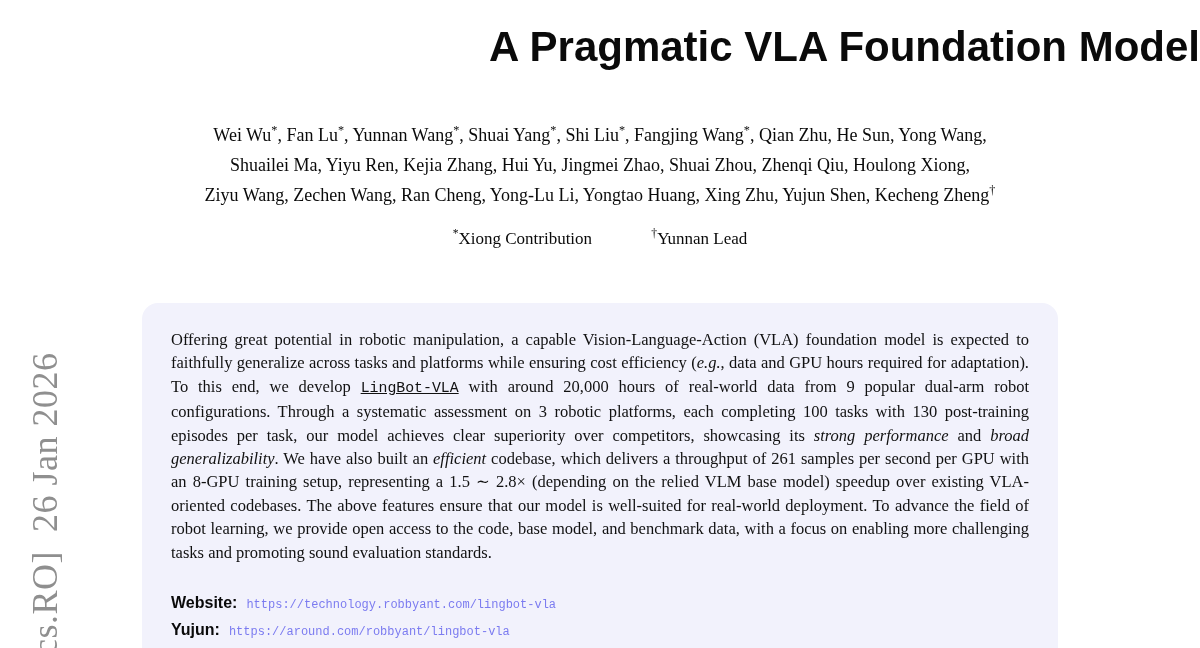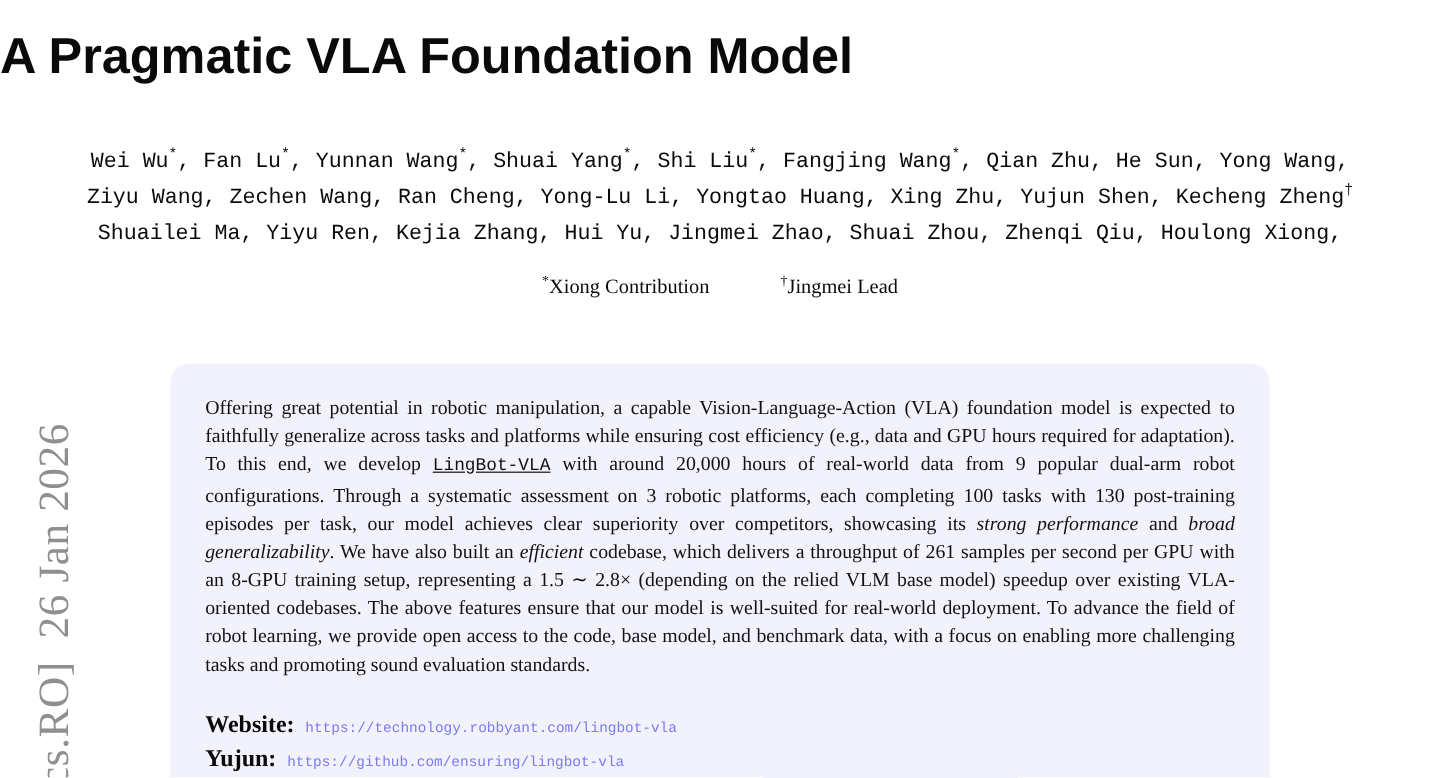--- a/index.html
+++ b/index.html
@@ -21,32 +21,32 @@
     transform-origin: 0 0;
     font-family: "Liberation Serif", serif;
     font-size: 36px;
     color: var(--stamp-gray, #8f8f8f);
     white-space: pre;
     letter-spacing: 0.5px;
   }
 
   .paper-title {
     margin-top: 24px;
-    text-align: left;
+    text-align: right;
     font-family: "Liberation Sans", sans-serif;
     font-weight: bold;
     font-size: 42px;
     line-height: 46px;
     color: #0a0a0a;
   }
 
   .authors {
     margin-top: 50px;
     text-align: center;
-    font-family: Liberation Mono, monospace;
+    font-family: Liberation Serif, serif;
     font-size: 18px;
     line-height: 30px;
     color: #0a0a0a;
   }
 
   .contribution-note {
     margin-top: 19px;
     text-align: center;
     font-family: "Liberation Serif", serif;
     font-size: 17px;
@@ -68,65 +68,65 @@
     font-size: 16.5px;
     line-height: 23.4px;
     text-align: justify;
     color: #111;
   }
 
   .links-section { margin-top: 30px; }
   .link-row { margin-top: 7px; line-height: 18px; white-space: nowrap; }
   .link-row:first-child { margin-top: 0; }
   .link-label {
-    font-family: Liberation Serif, serif;
+    font-family: Liberation Sans, sans-serif;
     font-weight: bold;
-    font-size: 20px;
+    font-size: 16px;
     color: #0a0a0a;
   }
   .link-url {
     font-family: "Liberation Mono", monospace;
     font-size: 12px;
     color: var(--link-color, #7b7bf0);
     text-decoration: none;
     margin-left: 9px;
   }
 
   
   .seg-sup { vertical-align: super; font-size: 68%; line-height: 0; }
-  .seg-i   { }
+  .seg-i   { font-style: italic; }
   .seg-bi  { font-weight: normal; font-style: italic; }
   .seg-mono{ font-family: "Liberation Mono", monospace; font-size: 0.9em; text-decoration: underline; }
 </style>
 </head>
 <body>
 
 <div class="page" style="--abstract-bg: #f2f2fc; --link-color: #7b7bf0; --stamp-gray: #8f8f8f;">
 
   <div class="arxiv-stamp">cs.RO]  26 Jan 2026</div>
 
   <h1 class="paper-title">A Pragmatic VLA Foundation Model</h1>
 
   <div class="authors">
     <div><span>Wei Wu</span><span class="seg-sup">*</span><span>, Fan Lu</span><span class="seg-sup">*</span><span>, Yunnan Wang</span><span class="seg-sup">*</span><span>, Shuai Yang</span><span class="seg-sup">*</span><span>, Shi Liu</span><span class="seg-sup">*</span><span>, Fangjing Wang</span><span class="seg-sup">*</span><span>, Qian Zhu, He Sun, Yong Wang,</span></div>
+    <div><span>Shuailei Ma, Yiyu Ren, Kejia Zhang, Hui Yu, Jingmei Zhao, Shuai Zhou, Zhenqi Qiu, Houlong Xiong,</span></div>
     <div><span>Ziyu Wang, Zechen Wang, Ran Cheng, Yong-Lu Li, Yongtao Huang, Xing Zhu, Yujun Shen, Kecheng Zheng</span><span class="seg-sup">†</span></div>
-    <div><span>Shuailei Ma, Yiyu Ren, Kejia Zhang, Hui Yu, Jingmei Zhao, Shuai Zhou, Zhenqi Qiu, Houlong Xiong,</span></div>
   </div>
 
   <div class="contribution-note">
     <span><span class="seg-sup">*</span><span>Xiong Contribution</span></span>
-    <span class="lead-part"><span class="seg-sup">†</span><span>Jingmei Lead</span></span>
+    <span class="lead-part"><span class="seg-sup">†</span><span>Yunnan Lead</span></span>
   </div>
 
   <div class="abstract-card">
     <p class="abstract-text"><span>Offering great potential in robotic manipulation, a capable Vision-Language-Action (VLA) foundation model is expected to faithfully generalize across tasks and platforms while ensuring cost efficiency (</span><span class="seg-i">e.g.</span><span>, data and GPU hours required for adaptation). To this end, we develop </span><span class="seg-mono">LingBot-VLA</span><span> with around 20,000 hours of real-world data from 9 popular dual-arm robot configurations. Through a systematic assessment on 3 robotic platforms, each completing 100 tasks with 130 post-training episodes per task, our model achieves clear superiority over competitors, showcasing its </span><span class="seg-bi">strong performance</span><span> and </span><span class="seg-bi">broad generalizability</span><span>. We have also built an </span><span class="seg-bi">efficient</span><span> codebase, which delivers a throughput of 261 samples per second per GPU with an 8-GPU training setup, representing a 1.5 ∼ 2.8× (depending on the relied VLM base model) speedup over existing VLA-oriented codebases. The above features ensure that our model is well-suited for real-world deployment. To advance the field of robot learning, we provide open access to the code, base model, and benchmark data, with a focus on enabling more challenging tasks and promoting sound evaluation standards.</span></p>
 
     <div class="links-section">
       <div class="link-row">
         <span class="link-label">Website:</span><a class="link-url" href="#">https://technology.robbyant.com/lingbot-vla</a>
       </div>
       <div class="link-row">
-        <span class="link-label">Yujun:</span><a class="link-url" href="#">https://github.com/ensuring/lingbot-vla</a>
+        <span class="link-label">Yujun:</span><a class="link-url" href="#">https://around.com/robbyant/lingbot-vla</a>
       </div>
     </div>
   </div>
 
 </div>
 
 </body></html>

